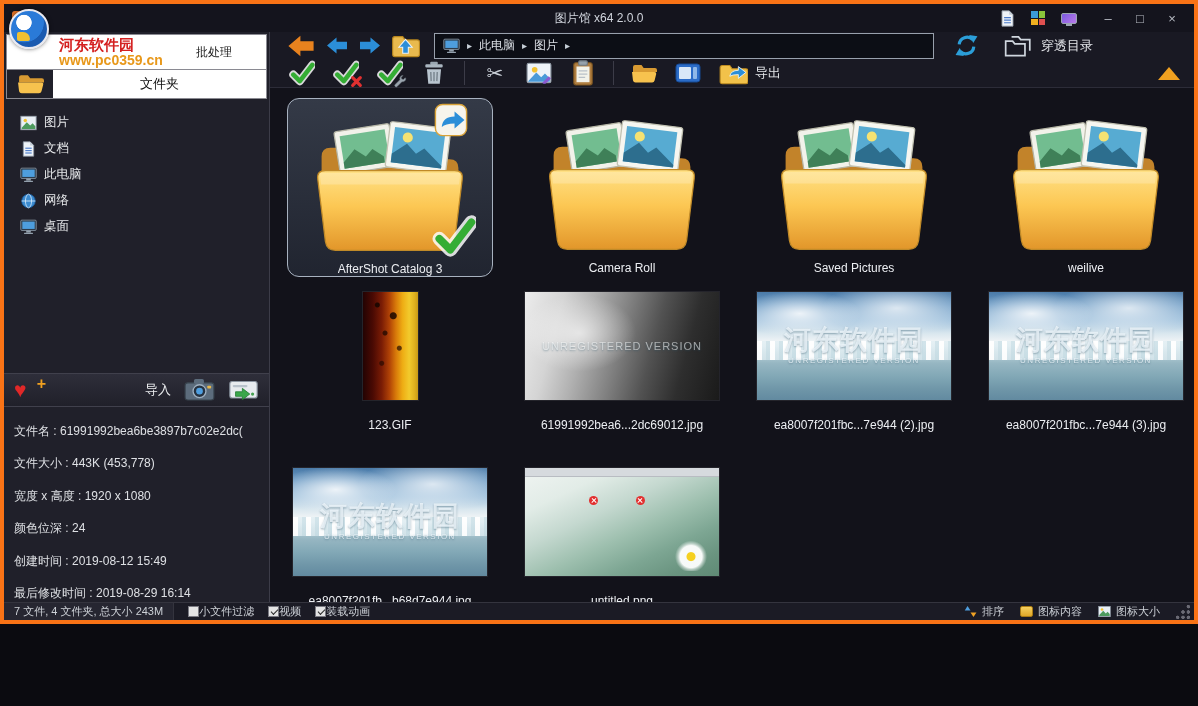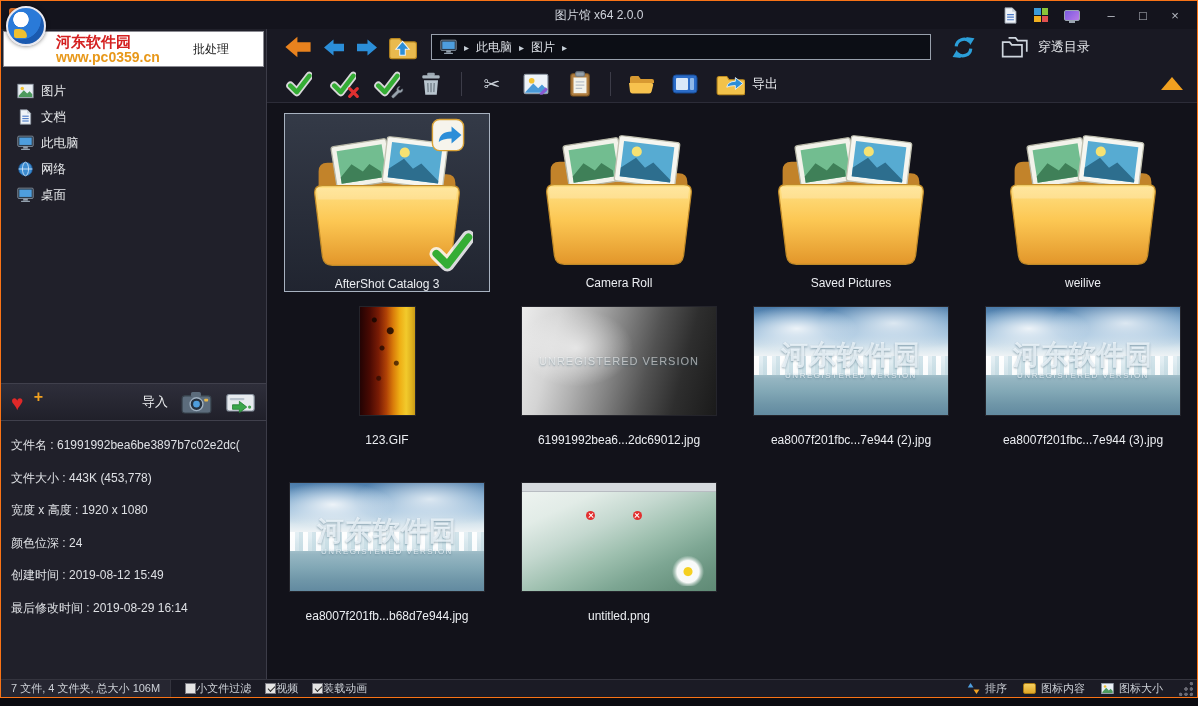--- a/index.html
+++ b/index.html
@@ -1,18 +1,18 @@
 <!DOCTYPE html>
 <html><head>
 <meta charset="utf-8">
 <style>
 *{margin:0;padding:0;box-sizing:border-box;}
 html,body{background:#0b0b10;}
-.app{width:1198px;height:698px;position:relative;display:flex;flex-direction:column;overflow:hidden;
-  font-family:"Liberation Sans","DejaVu Sans",sans-serif;font-size:12px;color:#e4e6ea;background:#12121a;border:1px solid #f97316;}
+.app{width:1198px;height:624px;position:relative;display:flex;flex-direction:column;overflow:hidden;
+  font-family:"Liberation Sans","DejaVu Sans",sans-serif;font-size:12px;color:#e4e6ea;background:#12121a;border:4px solid #f97316;}
 
 .titlebar{height:28px;flex:0 0 auto;display:flex;align-items:center;background:#14141d;padding:0 8px;position:relative;}
 .app-icon{width:15px;height:15px;border-radius:3px;background:linear-gradient(135deg,#e8762a 0 48%,#3a8ad8 52% 100%);margin-right:6px;}
 .tb-title{position:absolute;left:0;right:0;text-align:center;color:#d0d4dc;pointer-events:none;}
 .tb-tools{margin-left:auto;display:flex;align-items:center;gap:13px;margin-right:16px;z-index:2;}
 .tb-ic{width:18px;height:17px;display:flex;align-items:center;justify-content:center;}
 .tb-ic svg{width:15px;height:17px;}
 .grid4{width:14px;height:14px;display:grid;grid-template-columns:1fr 1fr;gap:1px;}
 .grid4 i{display:block;}
 .grid4 i:nth-child(1){background:#3a9ad8;}.grid4 i:nth-child(2){background:#8ac43a;}
@@ -70,21 +70,21 @@
 .ovl svg{width:13px;height:13px;}
 .wr{position:absolute;right:-4px;bottom:-2px;width:15px;height:15px;}
 .wr svg{width:15px;height:15px;}
 .vsep{width:1px;height:24px;background:#3c3c48;flex:0 0 auto;}
 .scissors{font-size:20px;color:#c8ced6;}
 .export{width:auto;gap:7px;font-size:13px;color:#e4e6ea;}
 .export svg{width:30px;height:26px;}
 .collapse{margin-left:auto;width:0;height:0;border-left:11px solid transparent;border-right:11px solid transparent;border-bottom:13px solid #f0a020;}
 
 .grid{flex:1;background:#12121a;padding:10px 0 0 4px;display:grid;grid-template-columns:repeat(4,232px);grid-template-rows:186px 176px 176px;justify-items:center;align-items:start;}
-.cell{width:206px;display:flex;flex-direction:column;align-items:center;}
+.cell{width:206px;display:flex;flex-direction:column;align-items:center;border-radius:12px;}
 .cell.folder{padding-top:2px;}
 .fthumb{height:152px;position:relative;display:flex;align-items:flex-end;justify-content:center;width:100%;}
 .folder-big{width:152px;height:132px;}
 .badge-share{position:absolute;right:24px;top:2px;width:34px;height:34px;}
 .badge-check{position:absolute;right:16px;bottom:-5px;width:44px;height:44px;}
 .cap{margin-top:9px;font-size:12px;color:#eceef2;max-width:200px;white-space:nowrap;overflow:hidden;}
 .sel{background:linear-gradient(180deg,rgba(130,150,175,.30),rgba(90,110,135,.20));border:1px solid #a8b2c0;}
 .thumbbox{height:118px;display:flex;align-items:center;justify-content:center;width:100%;padding-top:6px;}
 .cell.file .cap{margin-top:16px;}
 .thumb{position:relative;overflow:hidden;box-shadow:0 0 0 1px rgba(255,255,255,.08);}
@@ -315,20 +315,28 @@
 
     <aside class="sidebar">
       <div class="logo-box">
         <span class="site-text">
           <span class="site-name">河东软件园</span>
           <br>
           <span class="site-url">www.pc0359.cn</span>
         </span>
         <span class="batch-label">批处理</span>
       </div>
+      <div class="folders-header">
+        <span class="fh-iconzone">
+          <svg viewBox="0 0 26 22">
+              <use href="#s-folder-sm"></use>
+            </svg>
+        </span>
+        <span class="fh-label">文件夹</span>
+      </div>
       <div class="tree">
         <div class="tree-item">
           <svg class="ti-ic" viewBox="0 0 20 18">
               <use href="#s-pic"></use>
             </svg>
           <span>图片</span>
         </div>
         <div class="tree-item">
           <svg class="ti-ic" viewBox="0 0 16 20">
               <use href="#s-doc"></use>
@@ -569,21 +577,21 @@
             <span class="flower"></span>
           </div>
             </div>
           <div class="cap">untitled.png</div>
         </div>
       </div>
     </div>
   </div>
 
   <div class="statusbar">
-    <div class="sb-summary">7 文件, 4 文件夹, 总大小 106M</div>
+    <div class="sb-summary">7 文件, 4 文件夹, 总大小 243M</div>
     <label class="sb-check">
       <span class="cb"></span>
       <span>小文件过滤</span>
     </label>
     <label class="sb-check">
       <span class="cb checked"></span>
       <span>视频</span>
     </label>
     <label class="sb-check">
       <span class="cb checked"></span>

